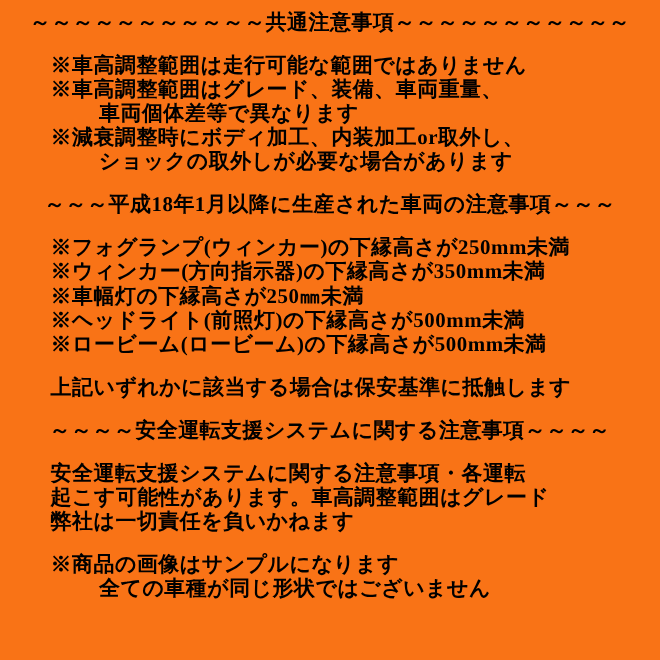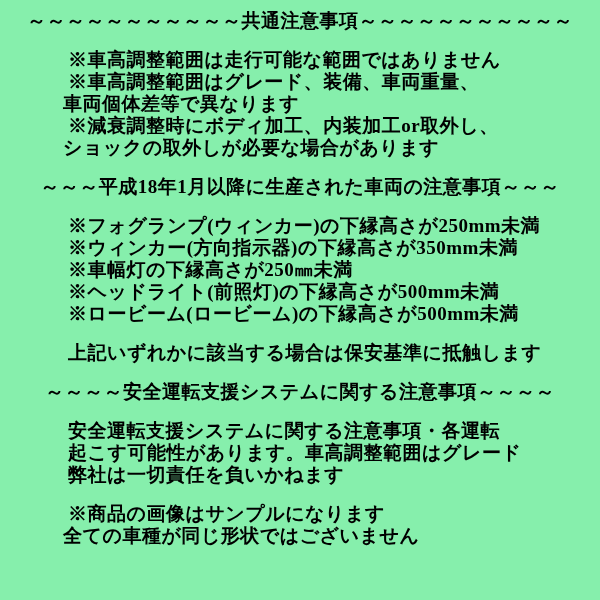--- a/index.html
+++ b/index.html
@@ -4,21 +4,21 @@
 <style>
   html, body {
     margin: 0;
     padding: 0;
     background: #ffffff;
   }
   .page {
     position: relative;
     width: 600px;
     height: 600px;
-    background: #86efac;
+    background: #f97316;
     color: #000000;
     font-family: "Liberation Serif", "DejaVu Serif", serif;
     font-size: 19px;
     line-height: 22px;
     letter-spacing: 0.5px;
     overflow: hidden;
     box-sizing: border-box;
     padding-top: 10px;
   }
   .section-heading {
@@ -27,26 +27,26 @@
     font-weight: bold;
     margin: 17px 0 17px 0;
   }
   .section-heading:first-child {
     margin-top: 0;
   }
   .paragraph {
     margin: 0 0 17px 0;
   }
   .line {
-    padding-left: 68px;
+    padding-left: 46px;
     white-space: nowrap;
     font-weight: bold;
   }
   .line.indent {
-    padding-left: 63px;
+    padding-left: 90px;
   }
 </style>
 </head>
 <body>
 
 <div class="page">
   <main>
       <div class="section-heading">～～～～～～～～～～～共通注意事項～～～～～～～～～～～</div>
       <div class="paragraph">
         <div class="line">※車高調整範囲は走行可能な範囲ではありません</div>

